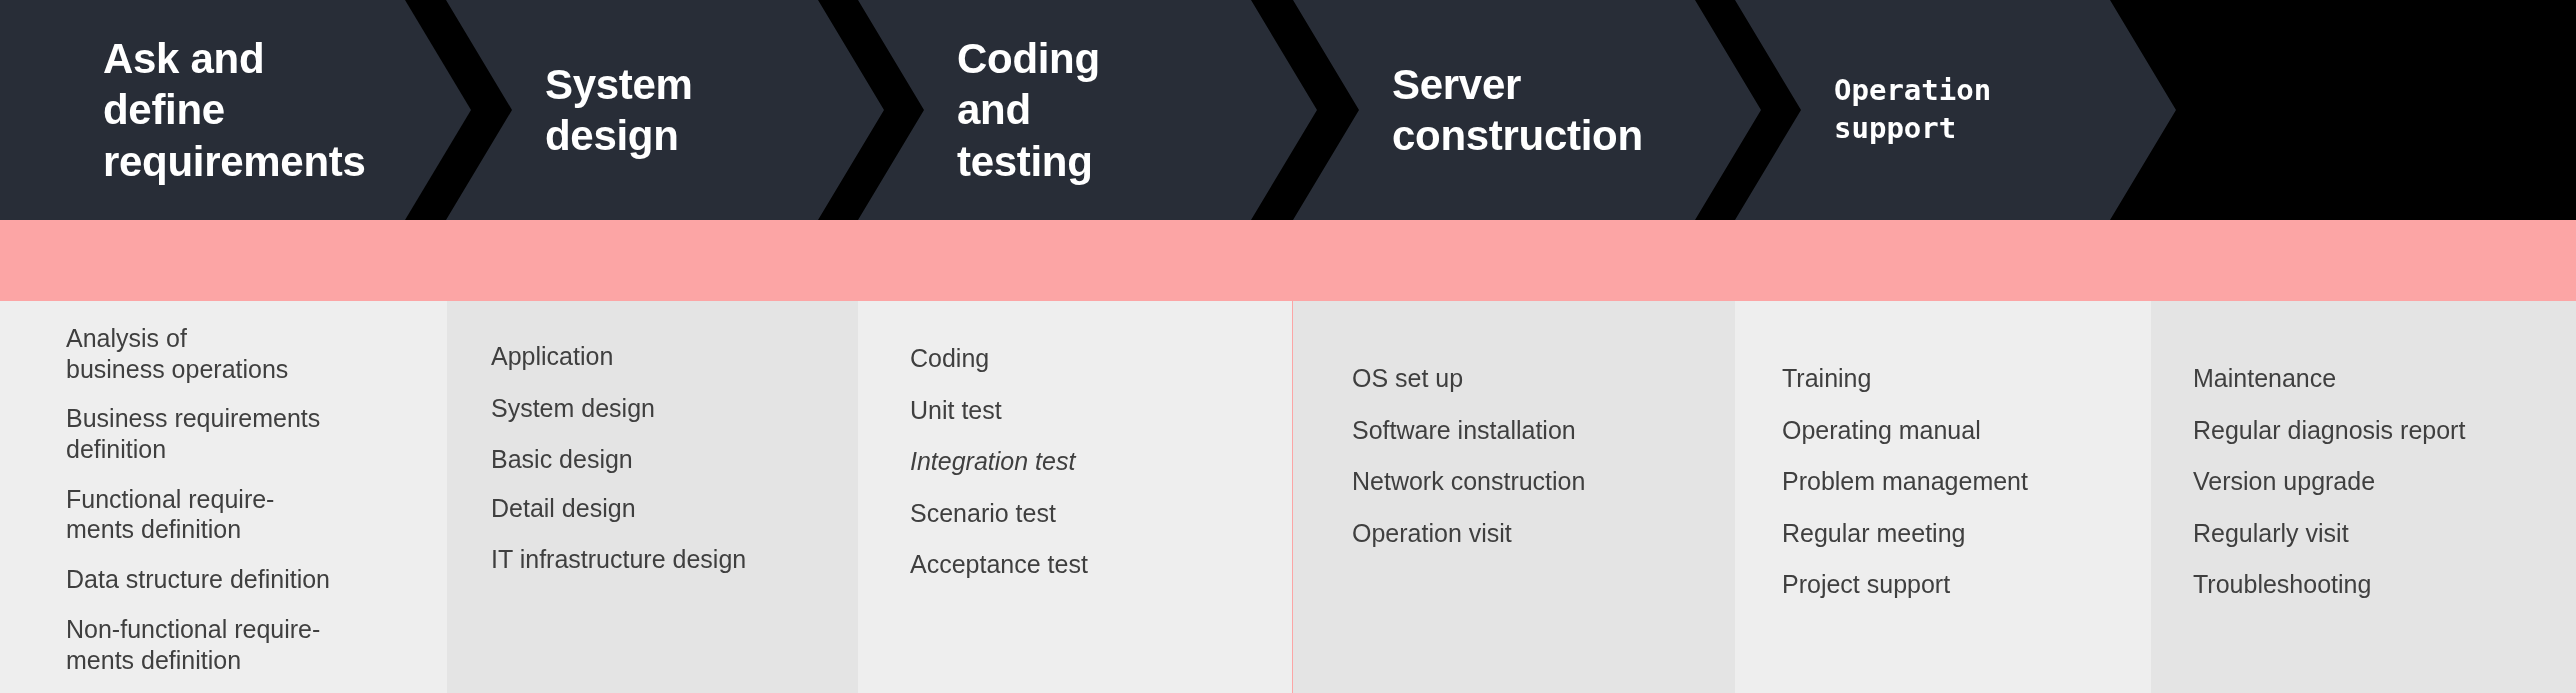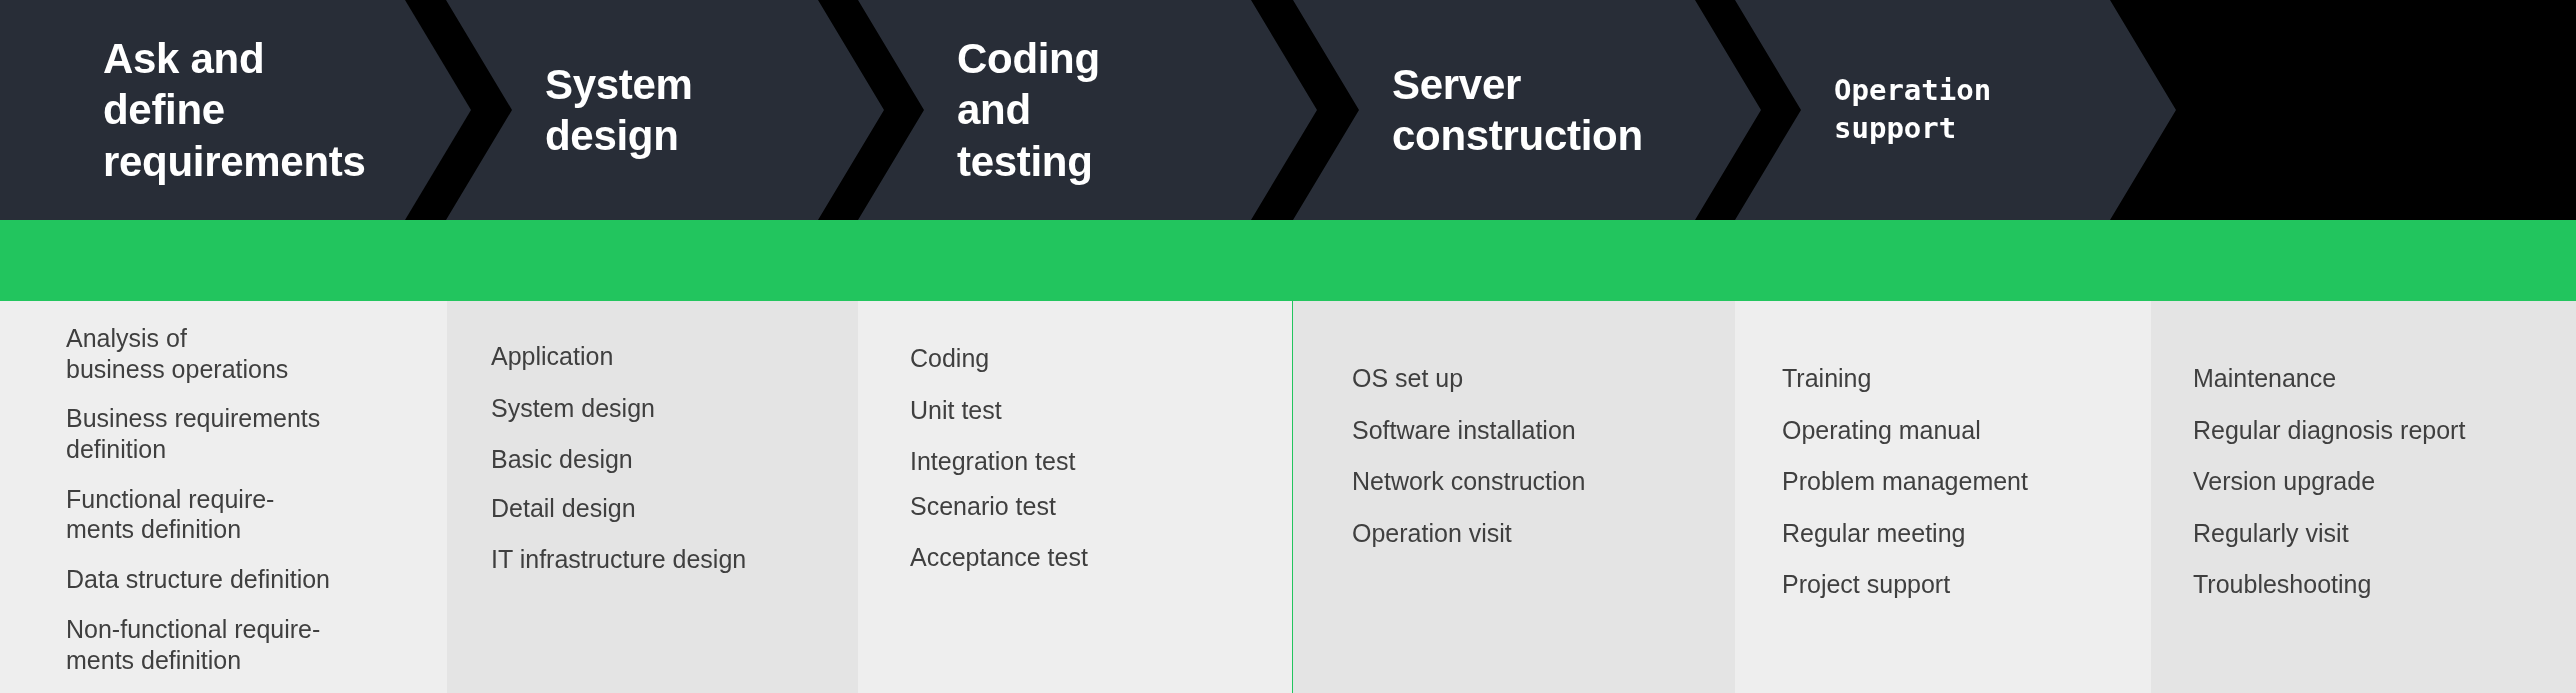--- a/index.html
+++ b/index.html
@@ -11,21 +11,21 @@
     width: 2576px;
     height: 693px;
     overflow: hidden;
     font-family: "Liberation Sans", sans-serif;
   }
 
   #stage {
     position: relative;
     width: 2576px;
     height: 693px;
-    background: #22c55e;
+    background: #fca5a5;
   }
 
   
   #chevron-band {
     position: absolute;
     left: 0;
     top: 0;
     width: 2576px;
     height: 220px;
     background: #000000;
@@ -157,21 +157,21 @@
         <div class="col-item" style="margin-bottom:18px;">Basic design</div>
         <div class="col-item" style="margin-bottom:21px;">Detail design</div>
         <div class="col-item">IT infrastructure design</div>
       </div>
     </div>
 
     <div class="column" style="left:858px; width:434px; background:#eeeeee;">
       <div class="col-items" style="top:42px; left:52px; right:22px;">
         <div class="col-item" style="margin-bottom:21px;">Coding</div>
         <div class="col-item" style="margin-bottom:21px;">Unit test</div>
-        <div class="col-item" style="margin-bottom:14px;">Integration test</div>
+        <div class="col-item" style="margin-bottom:21px;font-style:italic;">Integration test</div>
         <div class="col-item" style="margin-bottom:21px;">Scenario test</div>
         <div class="col-item">Acceptance test</div>
       </div>
     </div>
 
     <div class="column" style="left:1293px; width:443px; background:#e4e4e4;">
       <div class="col-items" style="top:62px; left:59px; right:22px;">
         <div class="col-item" style="margin-bottom:21px;">OS set up</div>
         <div class="col-item" style="margin-bottom:21px;">Software installation</div>
         <div class="col-item" style="margin-bottom:21px;">Network construction</div>

